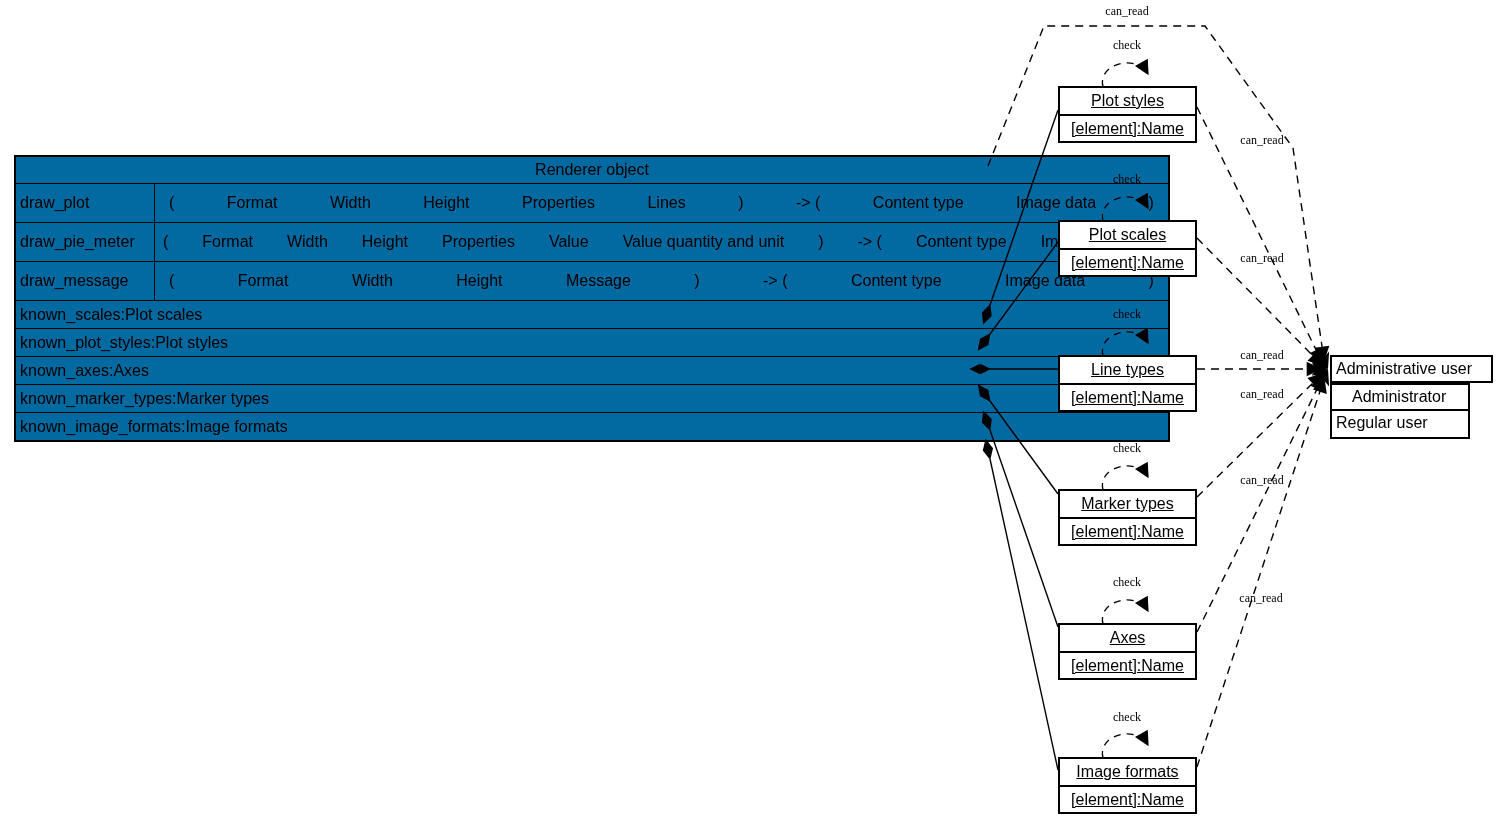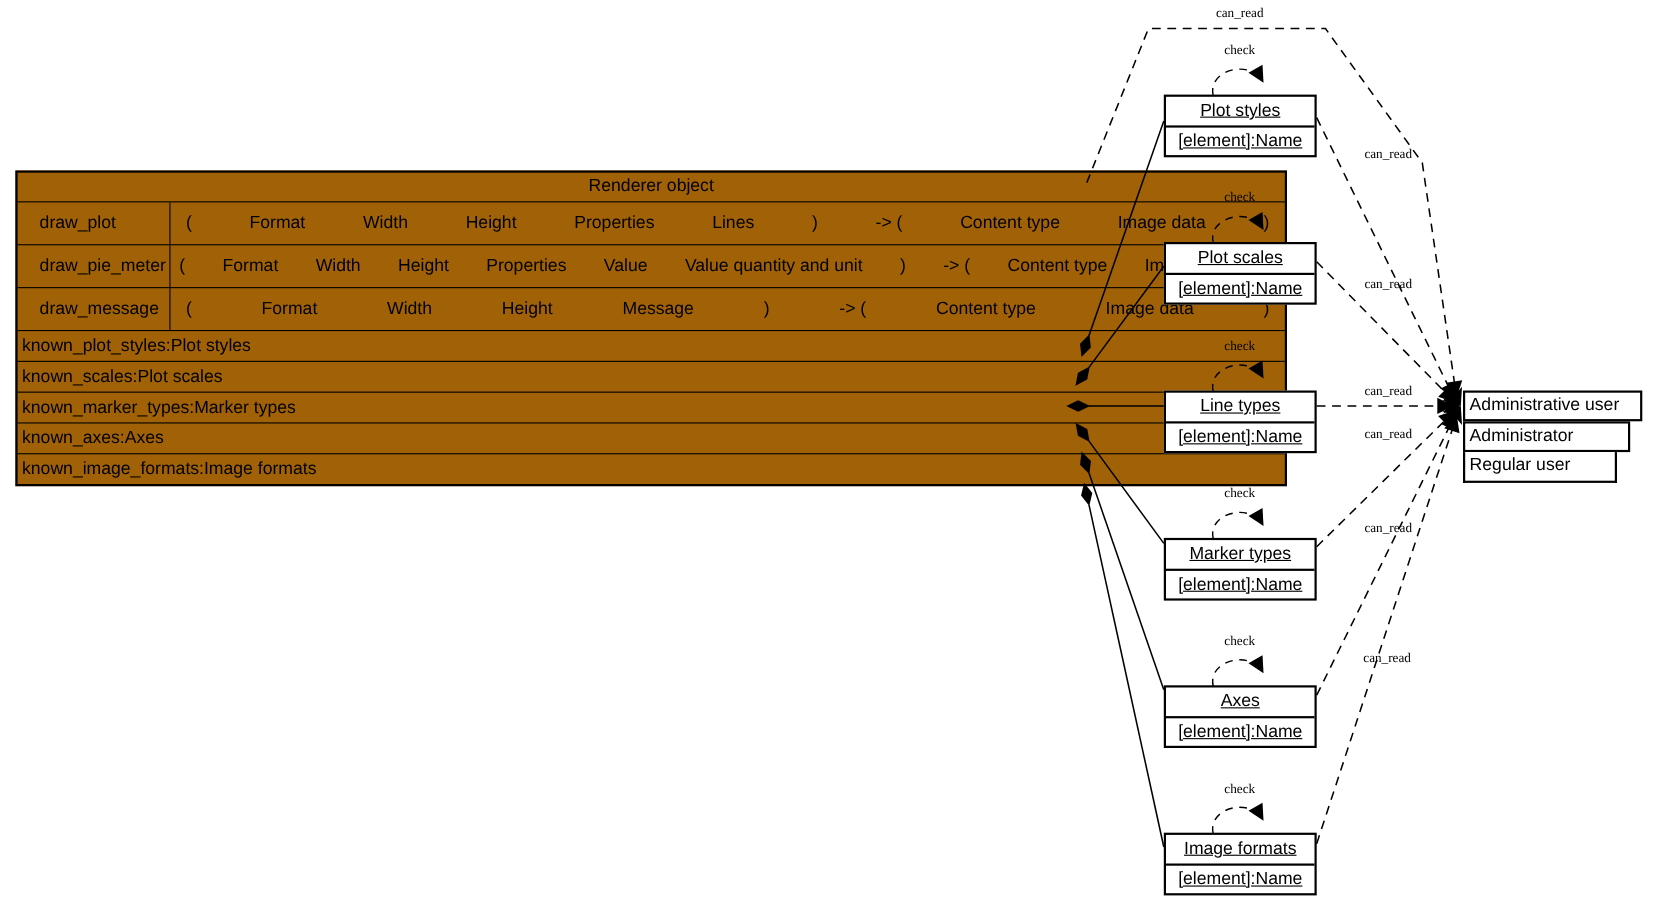--- a/index.html
+++ b/index.html
@@ -7,31 +7,31 @@
     position:relative;
     width:1509px;height:827px;
     background:#ffffff;
     font-family:"Liberation Sans",sans-serif;
     font-size:16px;color:#000;
     overflow:hidden;
   }
   
   .renderer{
     position:absolute;left:14px;top:155px;width:1156px;
-    border:2px solid #000;background:#a16207;box-sizing:border-box;
+    border:2px solid #000;background:#0369a1;box-sizing:border-box;
   }
   .r-title{
     height:26px;line-height:26px;text-align:center;
   }
   .r-method{
     display:flex;border-top:1px solid #000;height:38px;
   }
   .m-name{
     width:139px;flex:0 0 139px;border-right:1px solid #000;
-    display:flex;align-items:center;padding-left:20px;box-sizing:border-box;
+    display:flex;align-items:center;padding-left:4px;box-sizing:border-box;
   }
   .m-sig{
     flex:1;display:flex;align-items:center;justify-content:space-between;
     padding:0 14px;white-space:nowrap;
   }
   .m-sig.tight{padding:0 8px;}
   .r-attr{
     border-top:1px solid #000;height:27px;line-height:27px;padding-left:4px;
   }
   
@@ -41,23 +41,23 @@
   }
   .e-title{height:26px;line-height:26px;text-align:center;}
   .e-attr{height:25px;line-height:25px;text-align:center;border-top:2px solid #000;}
   
   .u-title{
     position:absolute;left:1330px;top:355px;width:163px;height:28px;
     border:2px solid #000;background:#fff;box-sizing:border-box;
     line-height:24px;padding-left:4px;
   }
   .u-row1{
-    position:absolute;left:1330px;top:383px;width:152px;height:28px;
+    position:absolute;left:1330px;top:383px;width:140px;height:28px;
     border:2px solid #000;background:#fff;box-sizing:border-box;
-    line-height:24px;padding-left:4px;
+    line-height:24px;padding-left:20px;
   }
   .u-row2{
     position:absolute;left:1330px;top:411px;width:140px;height:28px;
     border:2px solid #000;border-top:none;background:#fff;box-sizing:border-box;
     line-height:24px;padding-left:4px;
   }
   
   .elabel{
     position:absolute;transform:translateX(-50%);
     font-family:"Liberation Serif",serif;font-size:12px;
@@ -121,24 +121,24 @@
         <span>Height</span>
         <span>Message</span>
         <span>)</span>
         <span>-&gt; (</span>
         <span>Content type</span>
         <span>Image data</span>
         <span>)</span>
       </div>
     </div>
 
+    <div class="r-attr">known_scales:Plot scales</div>
     <div class="r-attr">known_plot_styles:Plot styles</div>
-    <div class="r-attr">known_scales:Plot scales</div>
+    <div class="r-attr">known_axes:Axes</div>
     <div class="r-attr">known_marker_types:Marker types</div>
-    <div class="r-attr">known_axes:Axes</div>
     <div class="r-attr">known_image_formats:Image formats</div>
   </div>
 
   <div class="entity" style="top:86px">
     <div class="e-title">Plot styles</div>
     <div class="e-attr">[element]:Name</div>
   </div>
   <div class="entity" style="top:220px">
     <div class="e-title">Plot scales</div>
     <div class="e-attr">[element]:Name</div>

